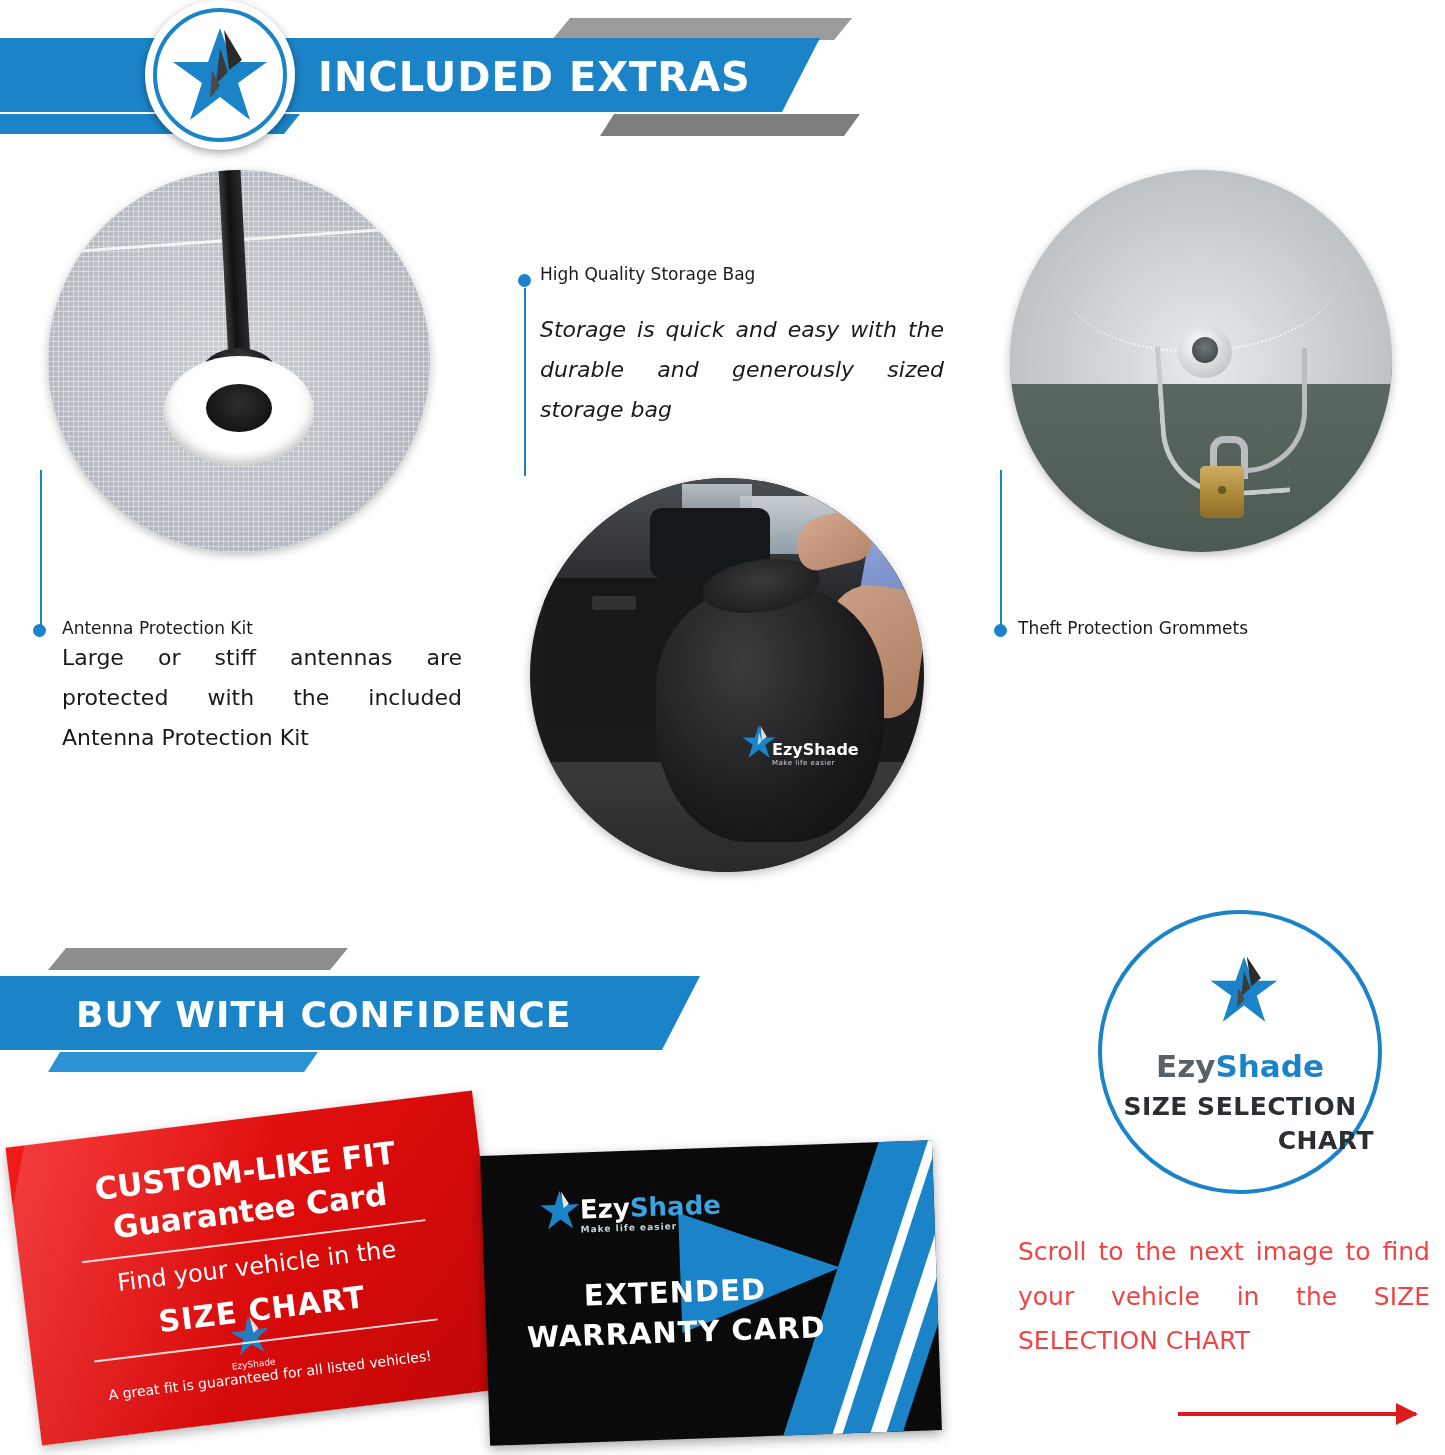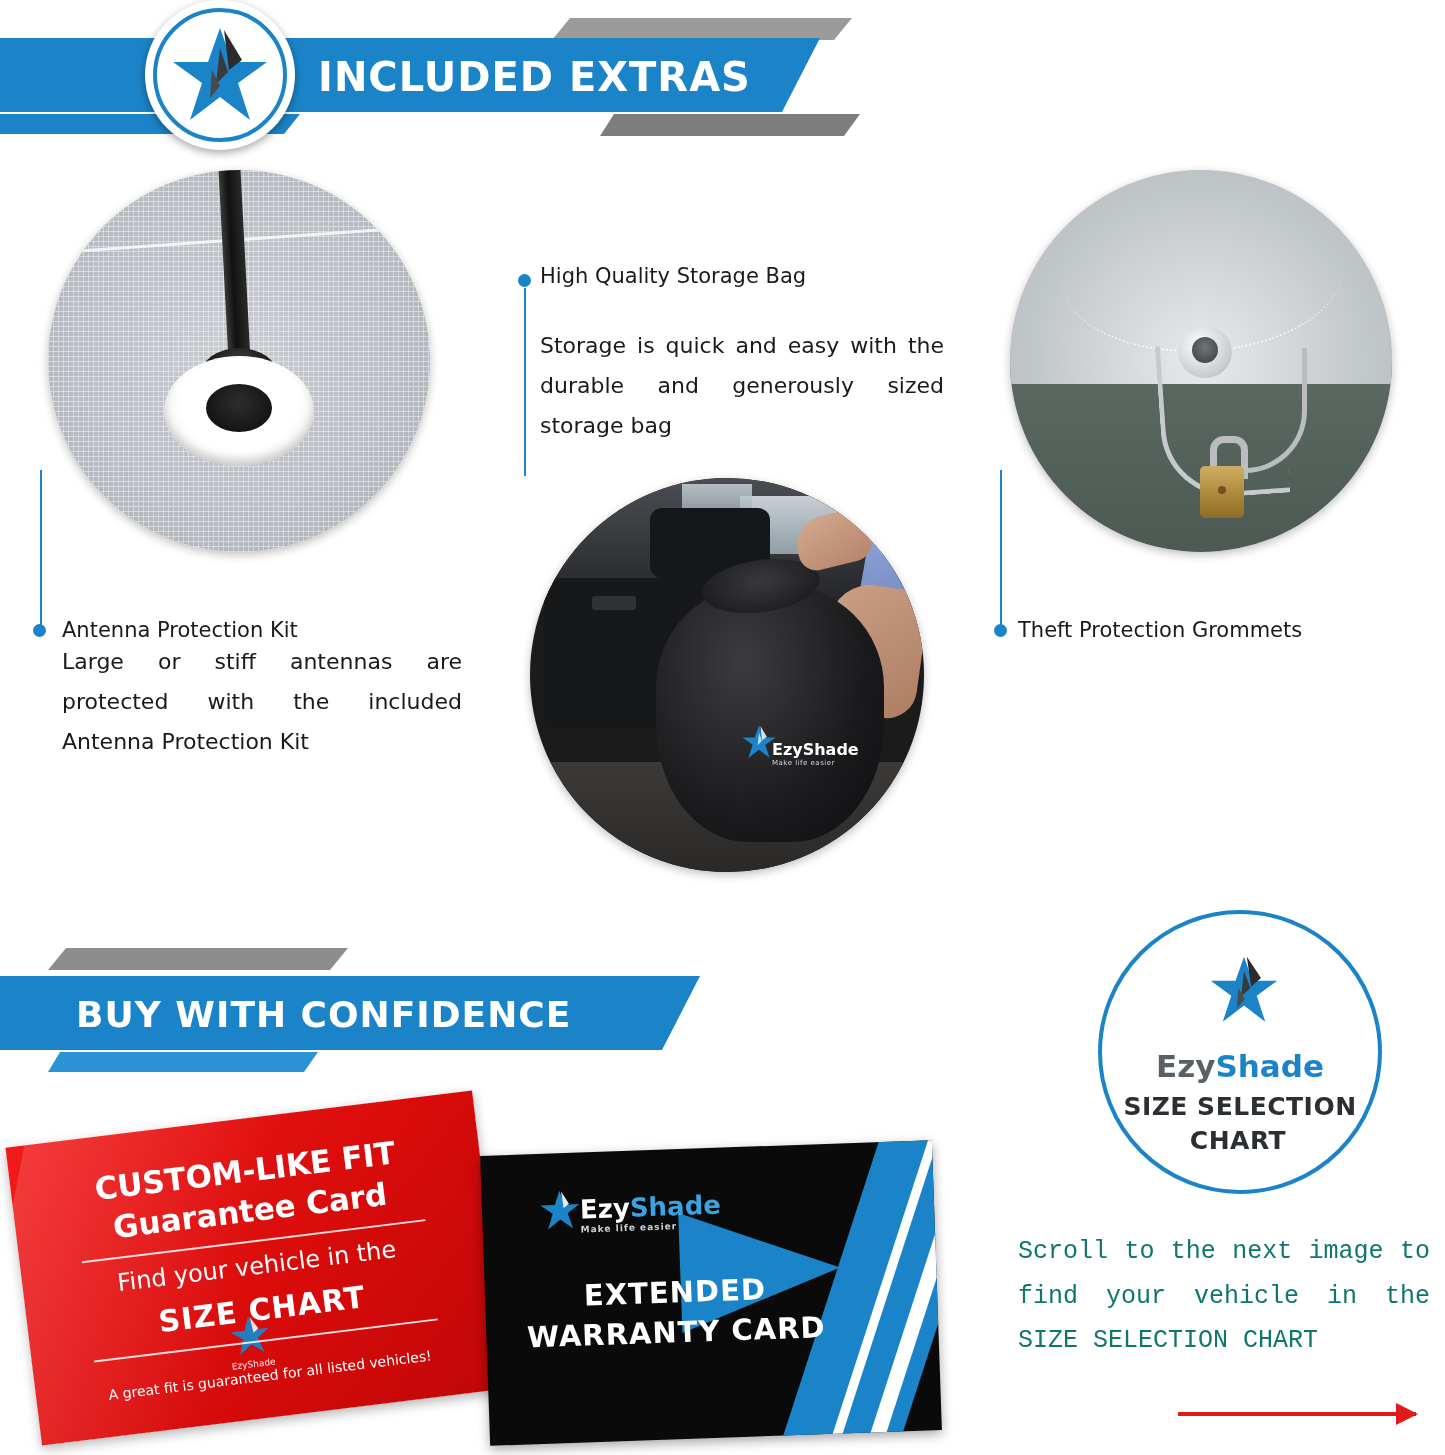--- a/index.html
+++ b/index.html
@@ -347,21 +347,21 @@
     position: absolute;
     left: 208px; top: 316px;
     width: 8px; height: 8px;
     border-radius: 50%;
     background: #6d5620;
   }
 
   
   .caption-block { position: absolute; }
   .cap-title {
-    font-size: 21px;
+    font-size: 17px;
     color: #1a1a1a;
     font-family: "DejaVu Sans", sans-serif;
     white-space: nowrap;
   }
   .cap-body {
     font-size: 22px;
     line-height: 1.82;
     color: #1a1a1a;
     text-align: justify;
     font-family: "DejaVu Sans", sans-serif;
@@ -496,33 +496,32 @@
     box-sizing: border-box;
     text-align: center;
   }
   .size-badge .brand {
     position: absolute; left: 0; right: 0; top: 134px;
     font-size: 31px; font-weight: bold;
   }
   .brand .ezy { color: #5a6166; }
   .brand .shade { color: #1b84c8; }
   .size-badge .l2 { position: absolute; left:0; right:0; top: 178px; font-size: 25px; font-weight: bold; color:#2b2f33; letter-spacing: .5px;}
-  .size-badge .l3 { position: absolute; left:0; right:4px; top: 212px; font-size: 25px; font-weight: bold; color:#2b2f33; letter-spacing: .5px;}
+  .size-badge .l3 { position: absolute; left:0; right:4px; top: 212px; font-size: 25px; font-weight: bold; color:#2b2f33; letter-spacing: .5px; text-align: right;}
   .size-star { position: absolute; left: 108px; top: 26px; }
 
   .scroll-note {
     position: absolute;
     left: 1018px;
     top: 1230px;
     width: 412px;
     font-size: 25px;
     line-height: 1.78;
-    color: #0f766e;
+    color: #ef4444;
     text-align: justify;
-    font-family: Liberation Mono, monospace;
   }
   .arrow-red {
     position: absolute;
     left: 1178px;
     top: 1412px;
     width: 238px;
     height: 4px;
     background: #e01b1b;
   }
   .arrow-red::after {
@@ -594,21 +593,21 @@
     <span>EzyShade</span>
     <span class="sub">Make life easier</span>
   </div>
 </div>
 
 <div class="bullet-dot" style="left:518px; top:274px;"></div>
 <div class="leader" style="left:524px; top:288px; width:0; height:186px;"></div>
 
 <div class="caption-block" style="left:540px; top:264px; width:404px;">
   <div class="cap-title">High Quality Storage Bag</div>
-  <div class="cap-body" style="margin-top:38px;">Storage is quick and easy with the durable and generously sized storage bag</div>
+  <div class="cap-body" style="margin-top:26px;font-style:italic;">Storage is quick and easy with the durable and generously sized storage bag</div>
 </div>
 
 <div class="circle-img" id="circle-grommet">
   <div class="grom-fabric"></div>
   <div class="grom-seam"></div>
   <div class="grom-ring-outer"></div>
   <div class="grom-hole"></div>
   <div class="cable"></div>
   <div class="cable2"></div>
   <div class="padlock-shackle"></div>

